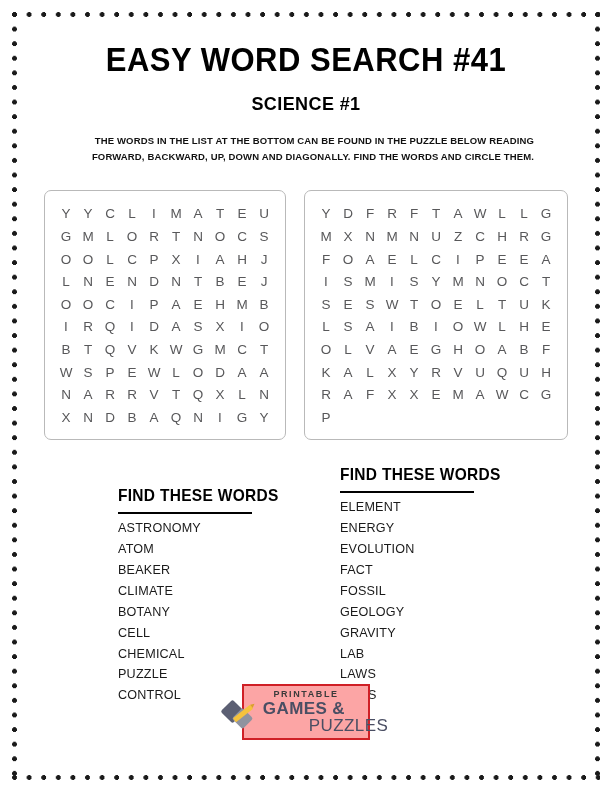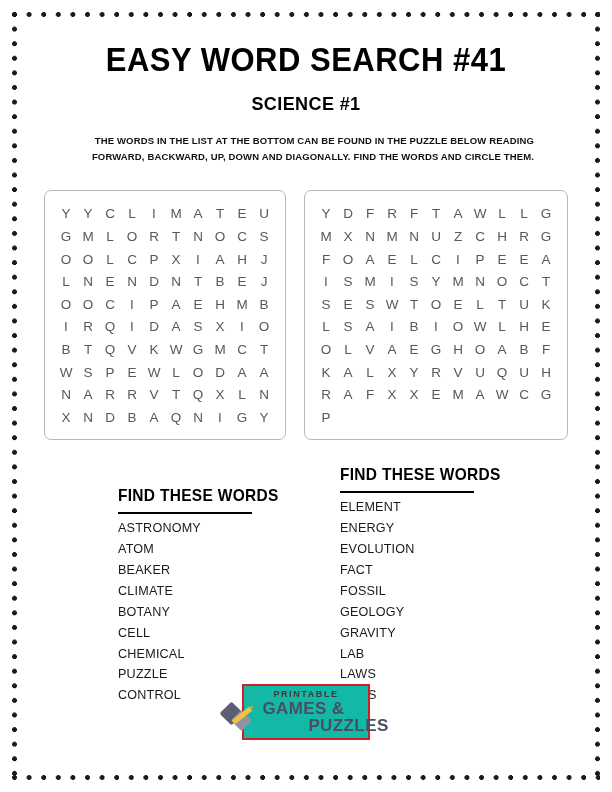--- a/index.html
+++ b/index.html
@@ -162,33 +162,32 @@
     color: #4a6fa5;
   }
   .footer-brand .dotcom { color: #9aa7b5; }
   .logo {
     margin: 3px auto 0;
     width: 128px;
     border: 2px solid #cf2026;
     box-sizing: border-box;
     padding: 3px 4px 4px;
     position: relative;
-    background: #14b8a6;
+    background: #fca5a5;
   }
   .logo-top {
     font-size: 9px;
     font-weight: bold;
     letter-spacing: 1.6px;
     color: #3b3b3b;
     text-align: center;
     line-height: 1.15;
   }
   .logo-main {
     display: flex;
-    align-items: center;
     justify-content: center;
     gap: 5px;
     margin-top: 1px;
   }
   .logo-mark {
     width: 34px;
     height: 30px;
     position: relative;
     flex: 0 0 auto;
   }
@@ -238,21 +237,21 @@
     line-height: 1;
   }
   .logo-words .w1 {
     font-size: 17px;
     font-weight: bold;
     color: #4a4e63;
     letter-spacing: 0.4px;
   }
   .logo-words .w2 {
     font-size: 17px;
-    font-weight: bold;
+    font-weight: normal;
     color: #4a4e63;
     letter-spacing: 0.4px;
     margin-left: 46px;
   }
 </style>
 </head>
 <body>
 
 <div class="dot-border">
   <div class="dot-row top"></div>

